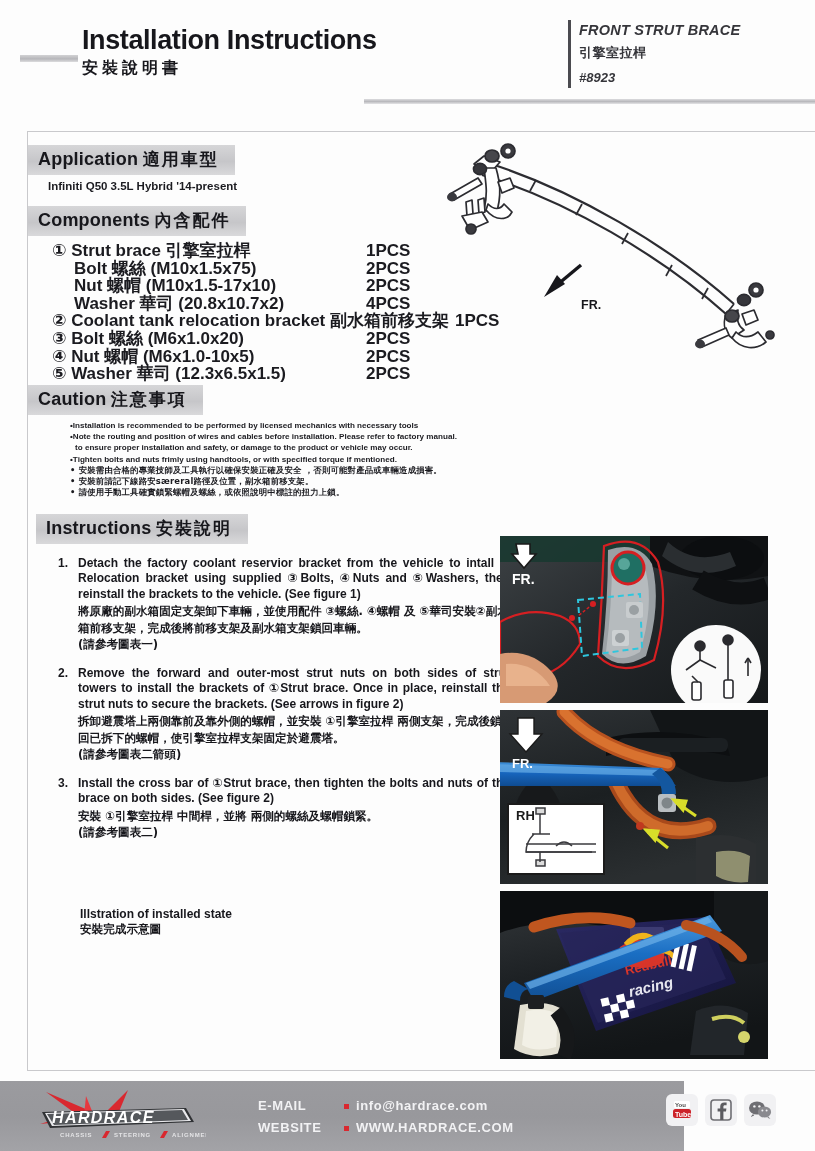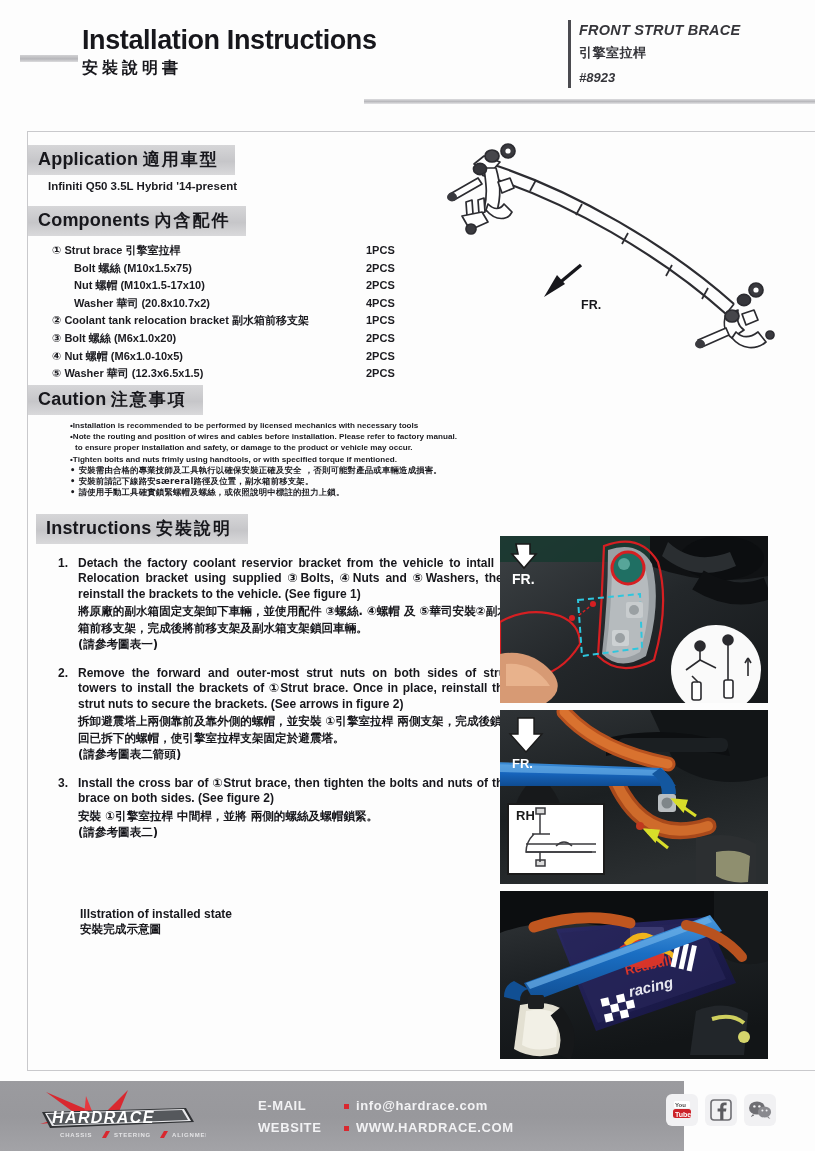--- a/index.html
+++ b/index.html
@@ -42,21 +42,21 @@
     display:inline-block;padding:3px 16px 4px 10px;white-space:nowrap;}
   .band-en{font-size:18px;font-weight:bold;color:#17171c;letter-spacing:0.2px;}
   .band-zh{font-size:17px;font-weight:bold;color:#17171c;
     font-family:"DejaVu Sans",sans-serif;letter-spacing:2px;}
 
   .sec-application{position:absolute;left:0;top:13px;}
   .app-value{position:absolute;left:20px;top:48px;font-size:11.5px;font-weight:bold;color:#1b1b20;}
 
   .sec-components{position:absolute;left:0;top:74px;}
   .comp-list{position:absolute;left:24px;top:110px;width:360px;}
-  .comp-row{display:flex;align-items:flex-start;font-size:11px;font-weight:bold;
+  .comp-row{display:flex;align-items:flex-end;font-size:17px;font-weight:bold;
     color:#1b1b20;line-height:16.6px;}
   .comp-name{flex:1 1 auto;white-space:nowrap;}
   .comp-qty{flex:0 0 46px;text-align:left;margin-left:6px;}
   .comp-indent{padding-left:22px;}
   .cjk{font-family:"DejaVu Sans",sans-serif;}
 
   
   .prod-draw{position:absolute;left:398px;top:6px;width:358px;height:232px;}
   .fr-label{position:absolute;left:155px;top:160px;font-size:12.5px;font-weight:bold;color:#17171c;}
 

